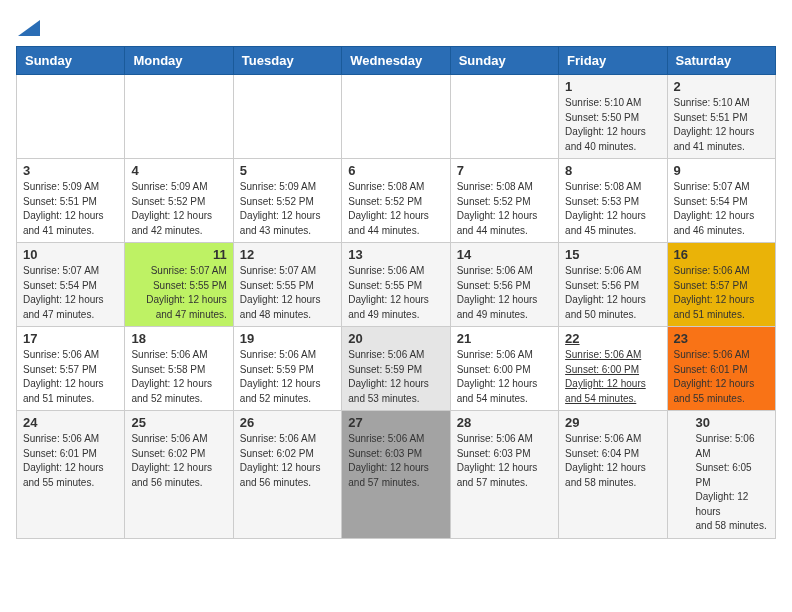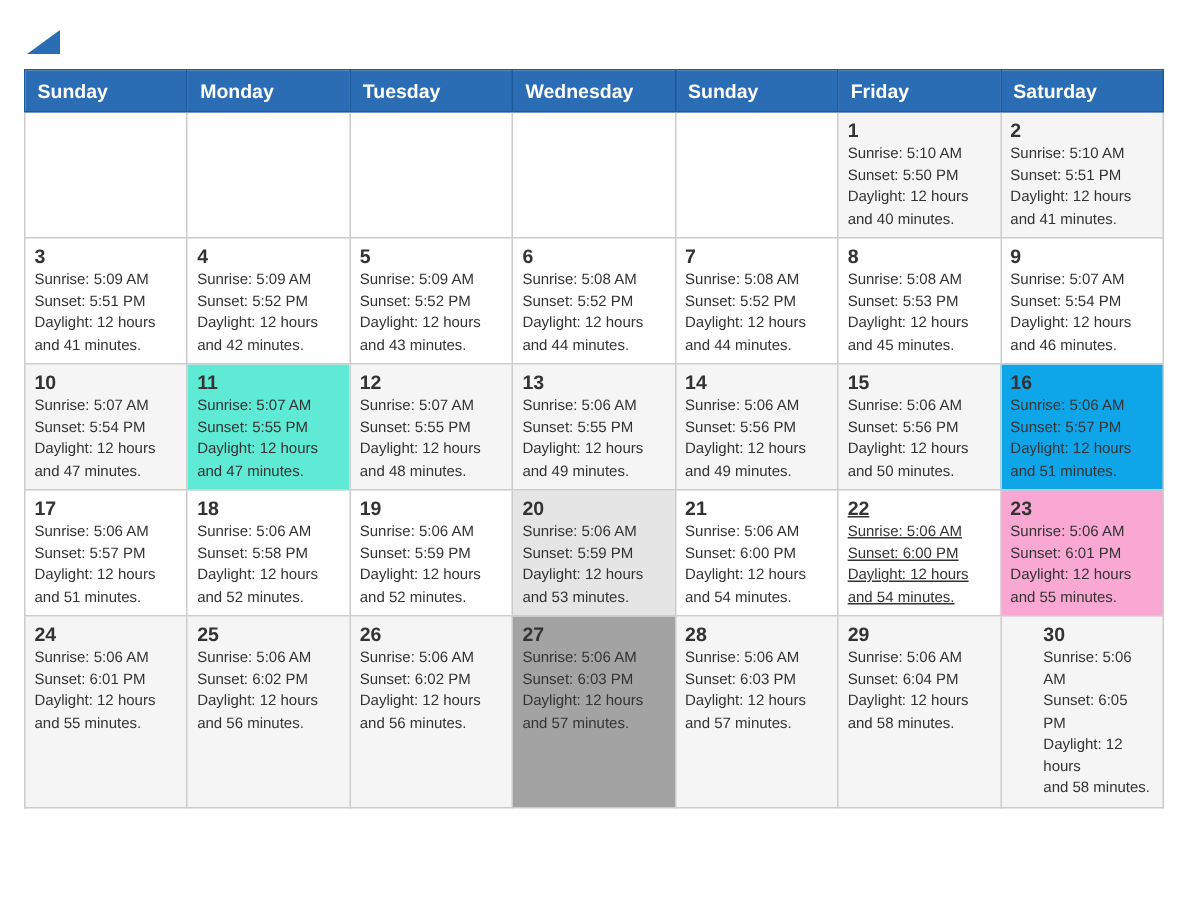--- a/index.html
+++ b/index.html
@@ -155,41 +155,41 @@
         <td style="background: rgb(255, 255, 255);">
           <span class="day-num">9</span>
           <div class="day-info">Sunrise: 5:07 AM<br>Sunset: 5:54 PM<br>Daylight: 12 hours<br>and 46 minutes.</div>
         </td>
       </tr>
       <tr>
         <td style="background: rgb(245, 245, 245);">
           <span class="day-num">10</span>
           <div class="day-info">Sunrise: 5:07 AM<br>Sunset: 5:54 PM<br>Daylight: 12 hours<br>and 47 minutes.</div>
         </td>
-        <td style="background: #5eead4;">
+        <td style="background: #bef264; text-align: right;">
           <span class="day-num">11</span>
           <div class="day-info">Sunrise: 5:07 AM<br>Sunset: 5:55 PM<br>Daylight: 12 hours<br>and 47 minutes.</div>
         </td>
         <td style="background: rgb(245, 245, 245);">
           <span class="day-num">12</span>
           <div class="day-info">Sunrise: 5:07 AM<br>Sunset: 5:55 PM<br>Daylight: 12 hours<br>and 48 minutes.</div>
         </td>
         <td style="background: rgb(245, 245, 245);">
           <span class="day-num">13</span>
           <div class="day-info">Sunrise: 5:06 AM<br>Sunset: 5:55 PM<br>Daylight: 12 hours<br>and 49 minutes.</div>
         </td>
         <td style="background: rgb(245, 245, 245);">
           <span class="day-num">14</span>
           <div class="day-info">Sunrise: 5:06 AM<br>Sunset: 5:56 PM<br>Daylight: 12 hours<br>and 49 minutes.</div>
         </td>
         <td style="background: rgb(245, 245, 245);">
           <span class="day-num">15</span>
           <div class="day-info">Sunrise: 5:06 AM<br>Sunset: 5:56 PM<br>Daylight: 12 hours<br>and 50 minutes.</div>
         </td>
-        <td style="background: #0ea5e9;">
+        <td style="background: #eab308;">
           <span class="day-num">16</span>
           <div class="day-info">Sunrise: 5:06 AM<br>Sunset: 5:57 PM<br>Daylight: 12 hours<br>and 51 minutes.</div>
         </td>
       </tr>
       <tr>
         <td style="background: rgb(255, 255, 255);">
           <span class="day-num">17</span>
           <div class="day-info">Sunrise: 5:06 AM<br>Sunset: 5:57 PM<br>Daylight: 12 hours<br>and 51 minutes.</div>
         </td>
         <td style="background: rgb(255, 255, 255);">
@@ -205,21 +205,21 @@
           <div class="day-info">Sunrise: 5:06 AM<br>Sunset: 5:59 PM<br>Daylight: 12 hours<br>and 53 minutes.</div>
         </td>
         <td style="background: rgb(255, 255, 255); margin-top: 24px;">
           <span class="day-num">21</span>
           <div class="day-info">Sunrise: 5:06 AM<br>Sunset: 6:00 PM<br>Daylight: 12 hours<br>and 54 minutes.</div>
         </td>
         <td style="background: rgb(255, 255, 255); text-decoration: underline;">
           <span class="day-num">22</span>
           <div class="day-info">Sunrise: 5:06 AM<br>Sunset: 6:00 PM<br>Daylight: 12 hours<br>and 54 minutes.</div>
         </td>
-        <td style="background: #f9a8d4;">
+        <td style="background: #f97316;">
           <span class="day-num">23</span>
           <div class="day-info">Sunrise: 5:06 AM<br>Sunset: 6:01 PM<br>Daylight: 12 hours<br>and 55 minutes.</div>
         </td>
       </tr>
       <tr>
         <td style="background: rgb(245, 245, 245);">
           <span class="day-num">24</span>
           <div class="day-info">Sunrise: 5:06 AM<br>Sunset: 6:01 PM<br>Daylight: 12 hours<br>and 55 minutes.</div>
         </td>
         <td style="background: rgb(245, 245, 245);">

